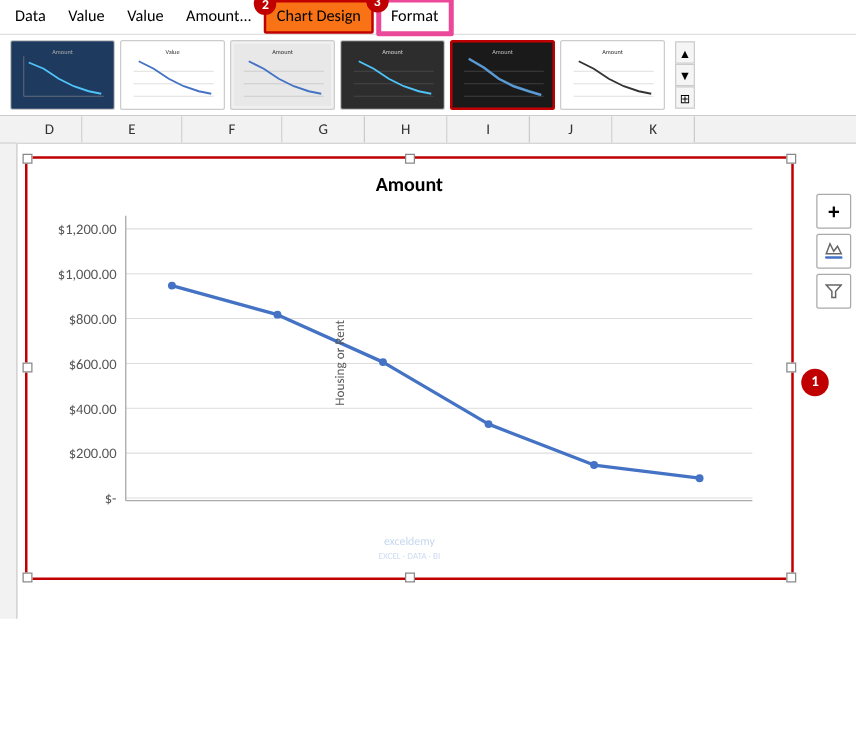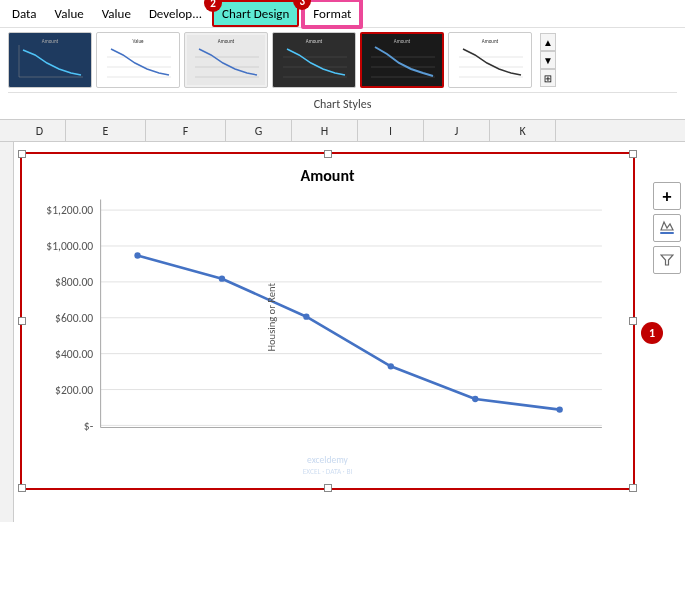--- a/index.html
+++ b/index.html
@@ -4,21 +4,21 @@
   <style>
     * { box-sizing: border-box; margin: 0; padding: 0; }
     body { font-family: Calibri, Arial, sans-serif; font-size: 13px; background: #fff; width: 685px; height: 594px; overflow: hidden; }
 
     
     .ribbon { background: #fff; border-bottom: 1px solid #ccc; padding: 0; }
 
     
     .menu-bar { display: flex; align-items: center; height: 28px; padding: 4px 4px; gap: 2px; border-bottom: 1px solid #e0e0e0; }
     .menu-item { padding: 4px 8px; font-size: 13px; cursor: pointer; border-radius: 2px; }
-    .menu-item.active { background: #5eead4; border: 2px solid #c00000; color: #000; font-weight: normal; }
+    .menu-item.active { background: #f97316; border: 2px solid #c00000; color: #000; font-weight: normal; }
 
     
     .chart-styles-section { padding: 4px 8px; display: flex; flex-direction: column; }
     .styles-row { display: flex; align-items: center; gap: 4px; }
     .style-thumb { width: 84px; height: 56px; border: 1px solid #ccc; border-radius: 2px; overflow: hidden; display: flex; align-items: center; justify-content: center; cursor: pointer; background: #f5f5f5; }
     .style-thumb.selected { border: 2px solid #c00000; background: #333; }
     .style-thumb svg { width: 78px; height: 50px; }
     .styles-label { text-align: center; font-size: 12px; color: #444; padding: 4px 0 4px 0; border-top: 1px solid #e0e0e0; margin-top: 4px; }
     .scroll-arrows { display: flex; flex-direction: column; margin-left: 4px; }
     .scroll-arrow { width: 16px; height: 18px; border: 1px solid #ccc; display: flex; align-items: center; justify-content: center; font-size: 10px; cursor: pointer; background: #f5f5f5; }
@@ -38,21 +38,21 @@
     .badge { position: absolute; width: 22px; height: 22px; border-radius: 50%; background: #c00000; color: #fff; font-size: 12px; font-weight: bold; display: flex; align-items: center; justify-content: center; }
   </style>
 </head>
 <body>
 
 <div class="ribbon">
   <div class="menu-bar">
     <div class="menu-item">Data</div>
     <div class="menu-item">Value</div>
     <div class="menu-item">Value</div>
-    <div class="menu-item">Develop...</div>
+    <div class="menu-item">Amount...</div>
 
     <div style="position:relative; display:inline-flex; align-items:center;">
       <div class="badge" style="position:absolute; left:-8px; top:-6px; z-index:10; width:18px; height:18px; font-size:11px;">2</div>
       <div class="menu-item active">Chart Design</div>
     </div>
 
     <div style="position:relative; display:inline-flex; align-items:center;">
       <div class="badge" style="position:absolute; left:-8px; top:-6px; z-index:10; width:18px; height:18px; font-size:11px;">3</div>
       <div class="menu-item" style="border: 4px solid #ec4899;">Format</div>
     </div>
@@ -125,21 +125,20 @@
           <polyline points="12,14 24,20 36,28 48,34 60,38 70,40" fill="none" stroke="#333" stroke-width="1.5"></polyline>
         </svg>
       </div>
 
       <div class="scroll-arrows">
         <div class="scroll-arrow">▲</div>
         <div class="scroll-arrow">▼</div>
         <div class="scroll-arrow">⊞</div>
       </div>
     </div>
-    <div class="styles-label">Chart Styles</div>
   </div>
 </div>
 
 <div style="display:flex; flex-direction:column;">
 
   <div style="display:flex; height:22px; background:#f2f2f2; border-bottom:1px solid #ccc; padding-left:14px;">
     <div class="col-header" style="width:52px; font-size:12px; display:flex; align-items:center; justify-content:center; border-right:1px solid #ccc;">D</div>
     <div class="col-header" style="width:80px; font-size:12px; display:flex; align-items:center; justify-content:center; border-right:1px solid #ccc;">E</div>
     <div class="col-header" style="width:80px; font-size:12px; display:flex; align-items:center; justify-content:center; border-right:1px solid #ccc;">F</div>
     <div class="col-header" style="width:66px; font-size:12px; display:flex; align-items:center; justify-content:center; border-right:1px solid #ccc;">G</div>

